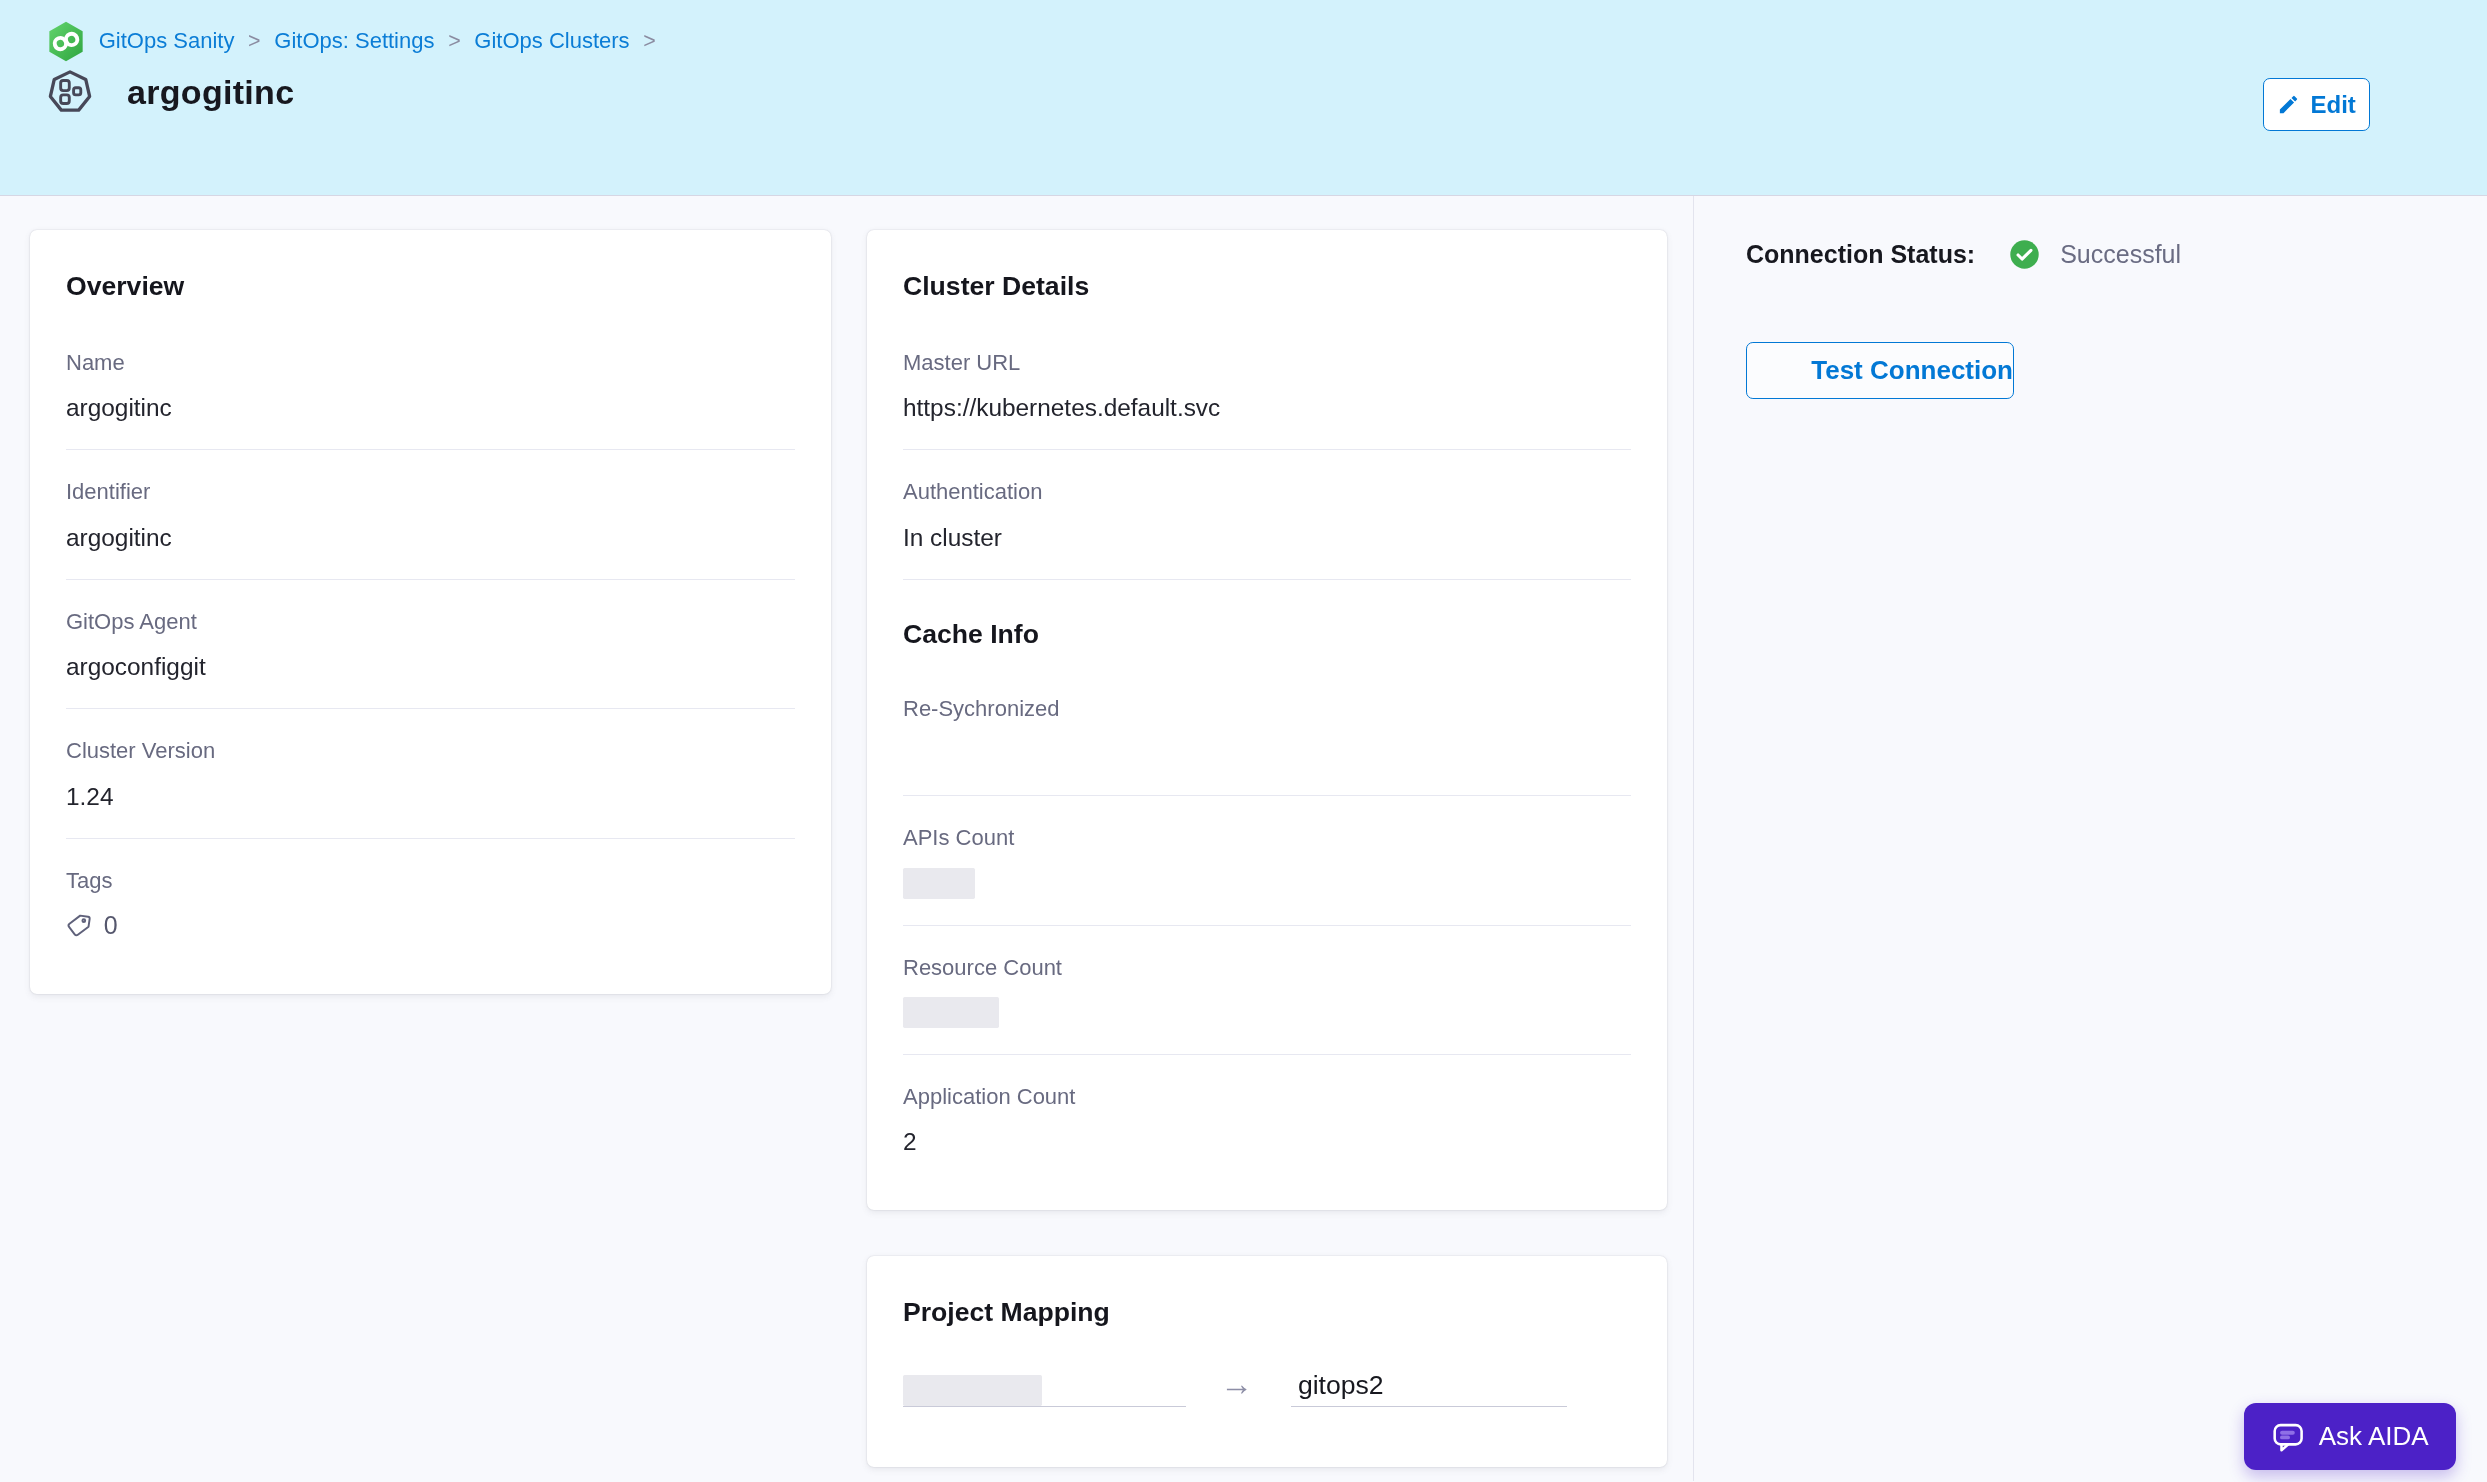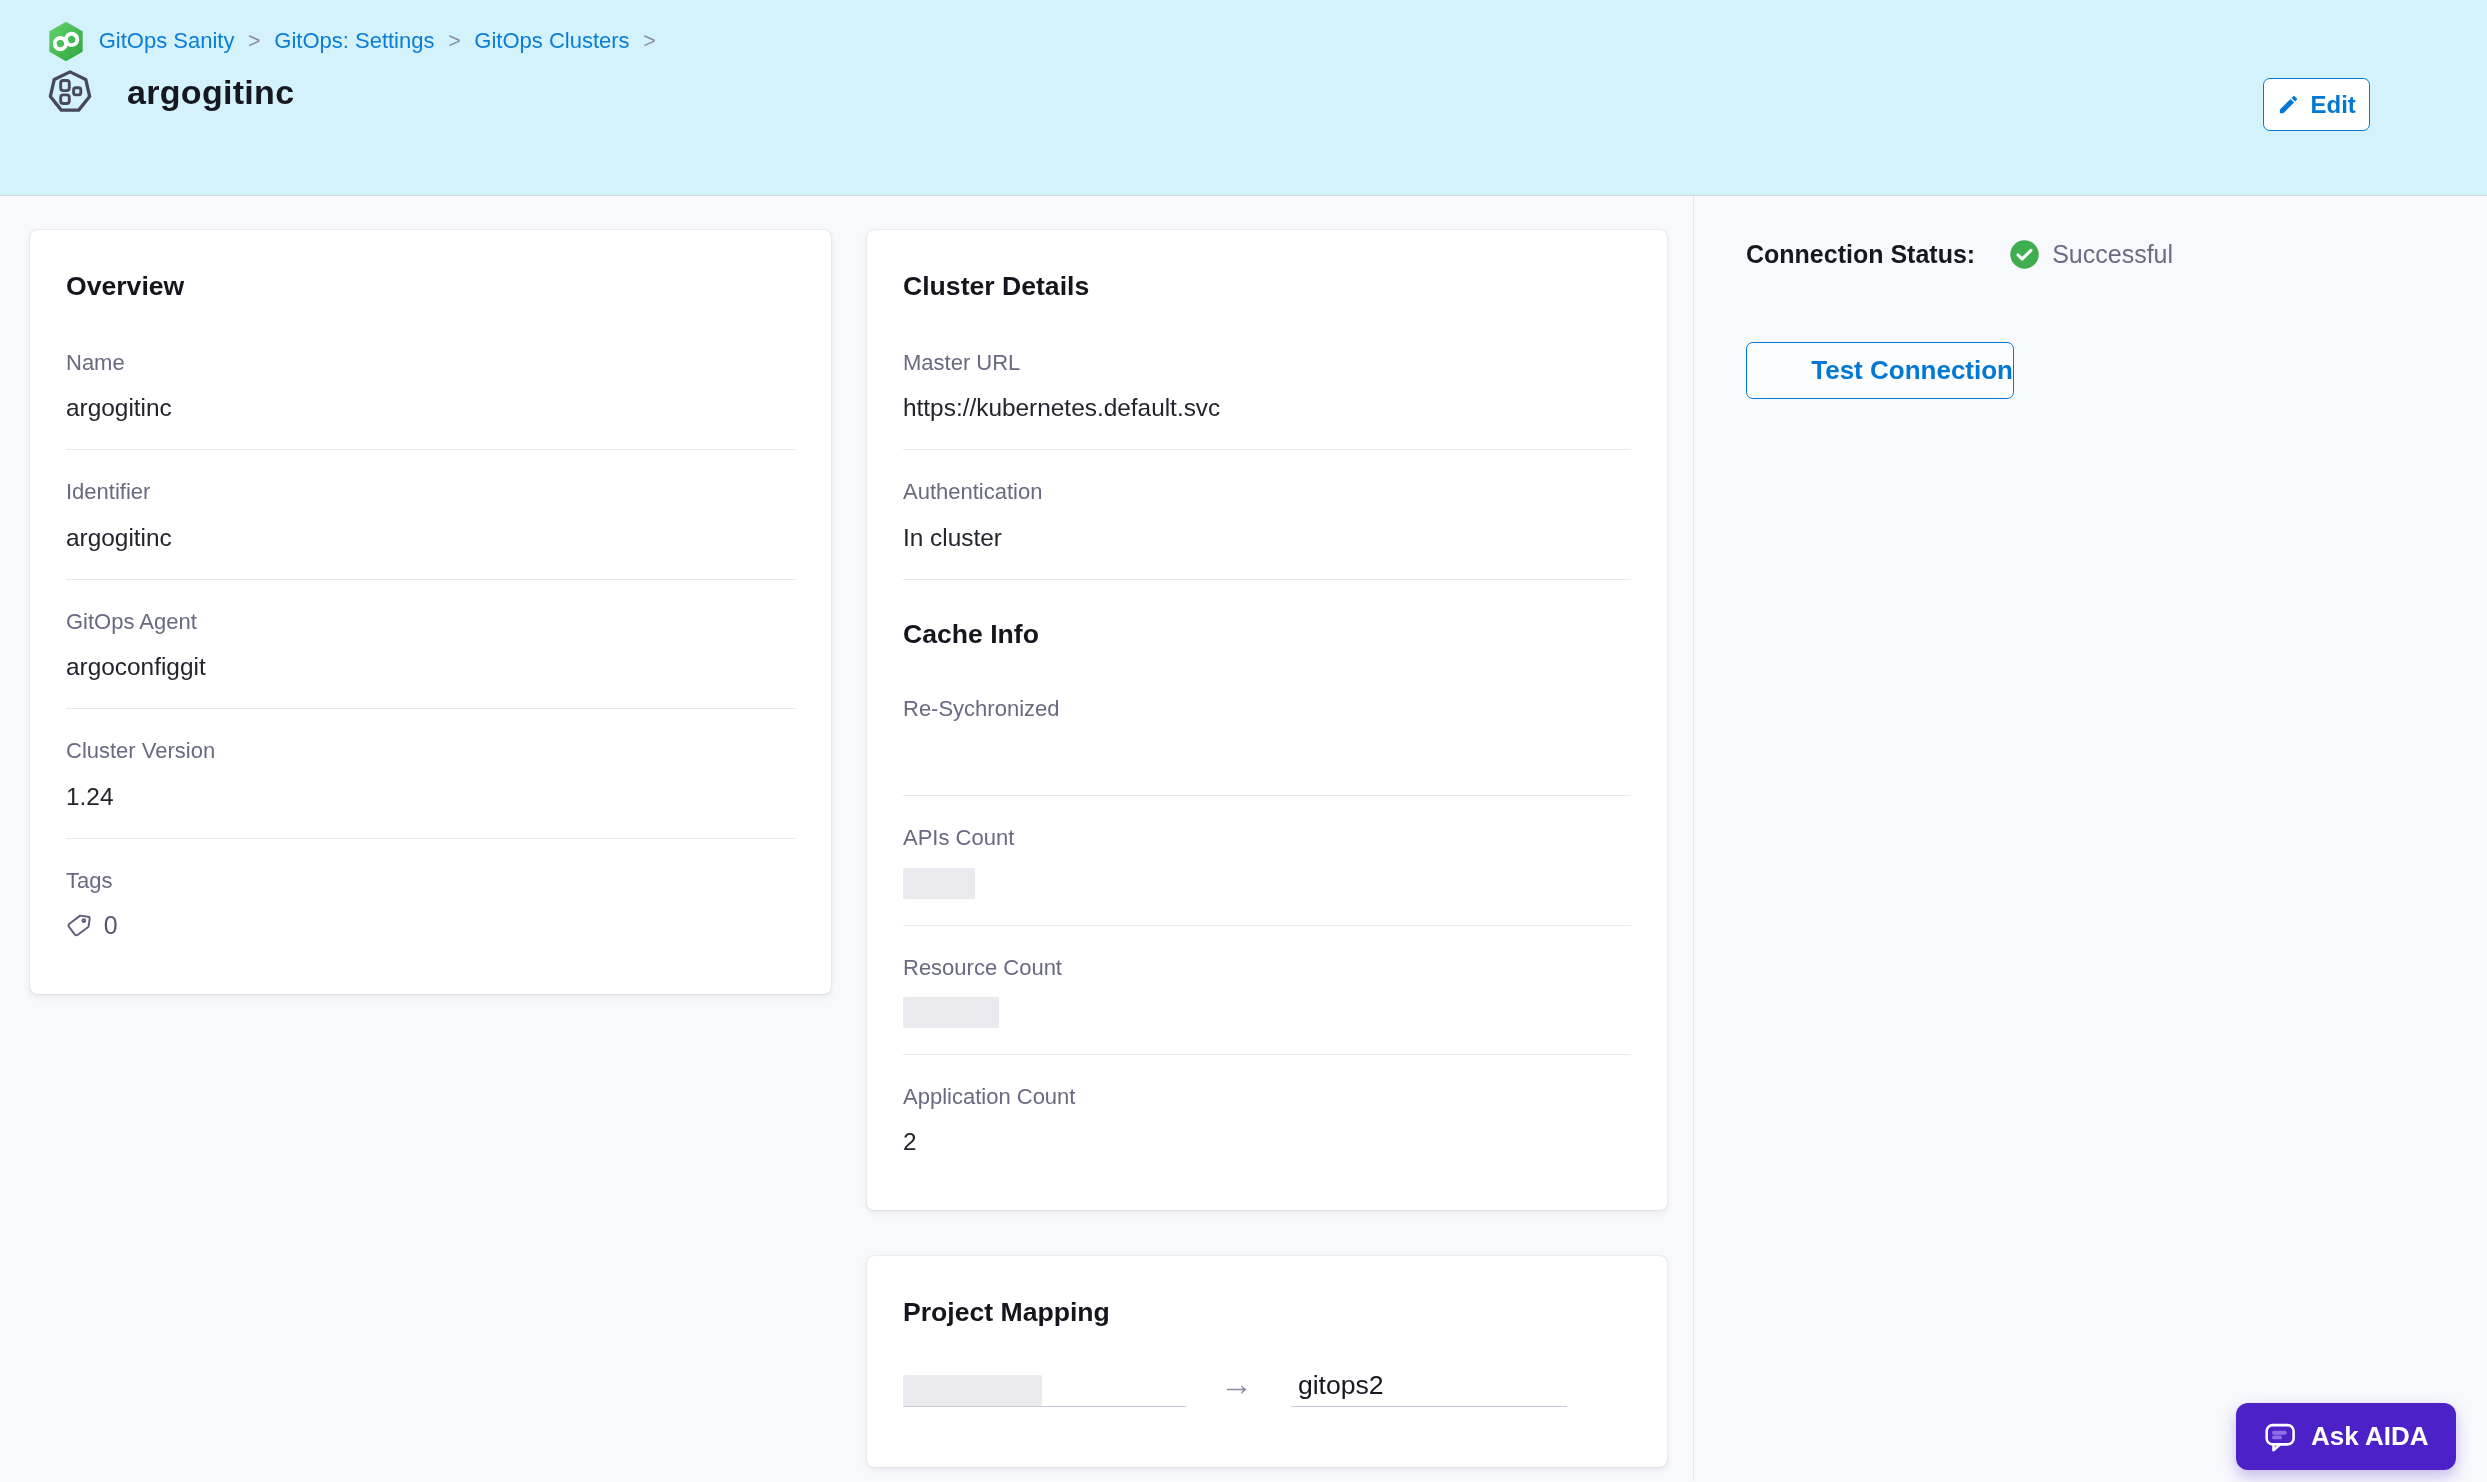--- a/index.html
+++ b/index.html
@@ -78,38 +78,38 @@
   .mapping-row { display:flex; align-items:flex-end; margin:39px 0 26px 0; }
   .map-underline { border-bottom:1.7px solid #c9cad8; }
   .map-source { width:283px; }
   .map-target { width:276px; padding:0 0 5.1px 6.9px; font-size:26.6px; color:#17181f; }
   .map-arrow { font-size:33px; color:#8d8ea6; margin:0 38px 6.9px 34px; line-height:1; }
 
   
   .right-panel { flex:1 1 auto; padding:43px 0 0 52px; }
   .status-row { display:flex; align-items:center; gap:34px; }
   .status-label { font-size:25px; font-weight:700; color:#17181f; }
-  .status-value { display:flex; align-items:center; gap:12px; font-size:25px; color:#6a6c83; }
+  .status-value { display:flex; align-items:center; gap:20px; font-size:25px; color:#6a6c83; }
   .status-value svg { width:31px; height:31px; }
   .test-btn {
     margin-top:72px;
     width:268px; height:57px;
     background:#fbfcfe;
     border:1.7px solid #0278d5; border-radius:6.9px;
     color:#0278d5; font-size:26px; font-weight:700;
     display:flex; align-items:center; justify-content:flex-end;
     cursor:pointer; font-family:inherit;
   }
 
   
   .aida-btn {
     position:absolute; right:31px; bottom:12px;
     height:67px; padding:0 27.4px;
     background:#4c21c7; border:none; border-radius:12px;
-    color:#ffffff; font-size:26px; font-weight:700;
+    color:#ffffff; font-size:26px; font-weight:400;
     display:flex; align-items:center; gap:13.7px;
     cursor:pointer; font-family:inherit;
     box-shadow:0 6.9px 15.4px rgba(76,33,199,.28);
   }
   .aida-btn svg { width:34px; height:34px; }
 </style>
 </head>
 <body>
 
 <header class="page-header">

